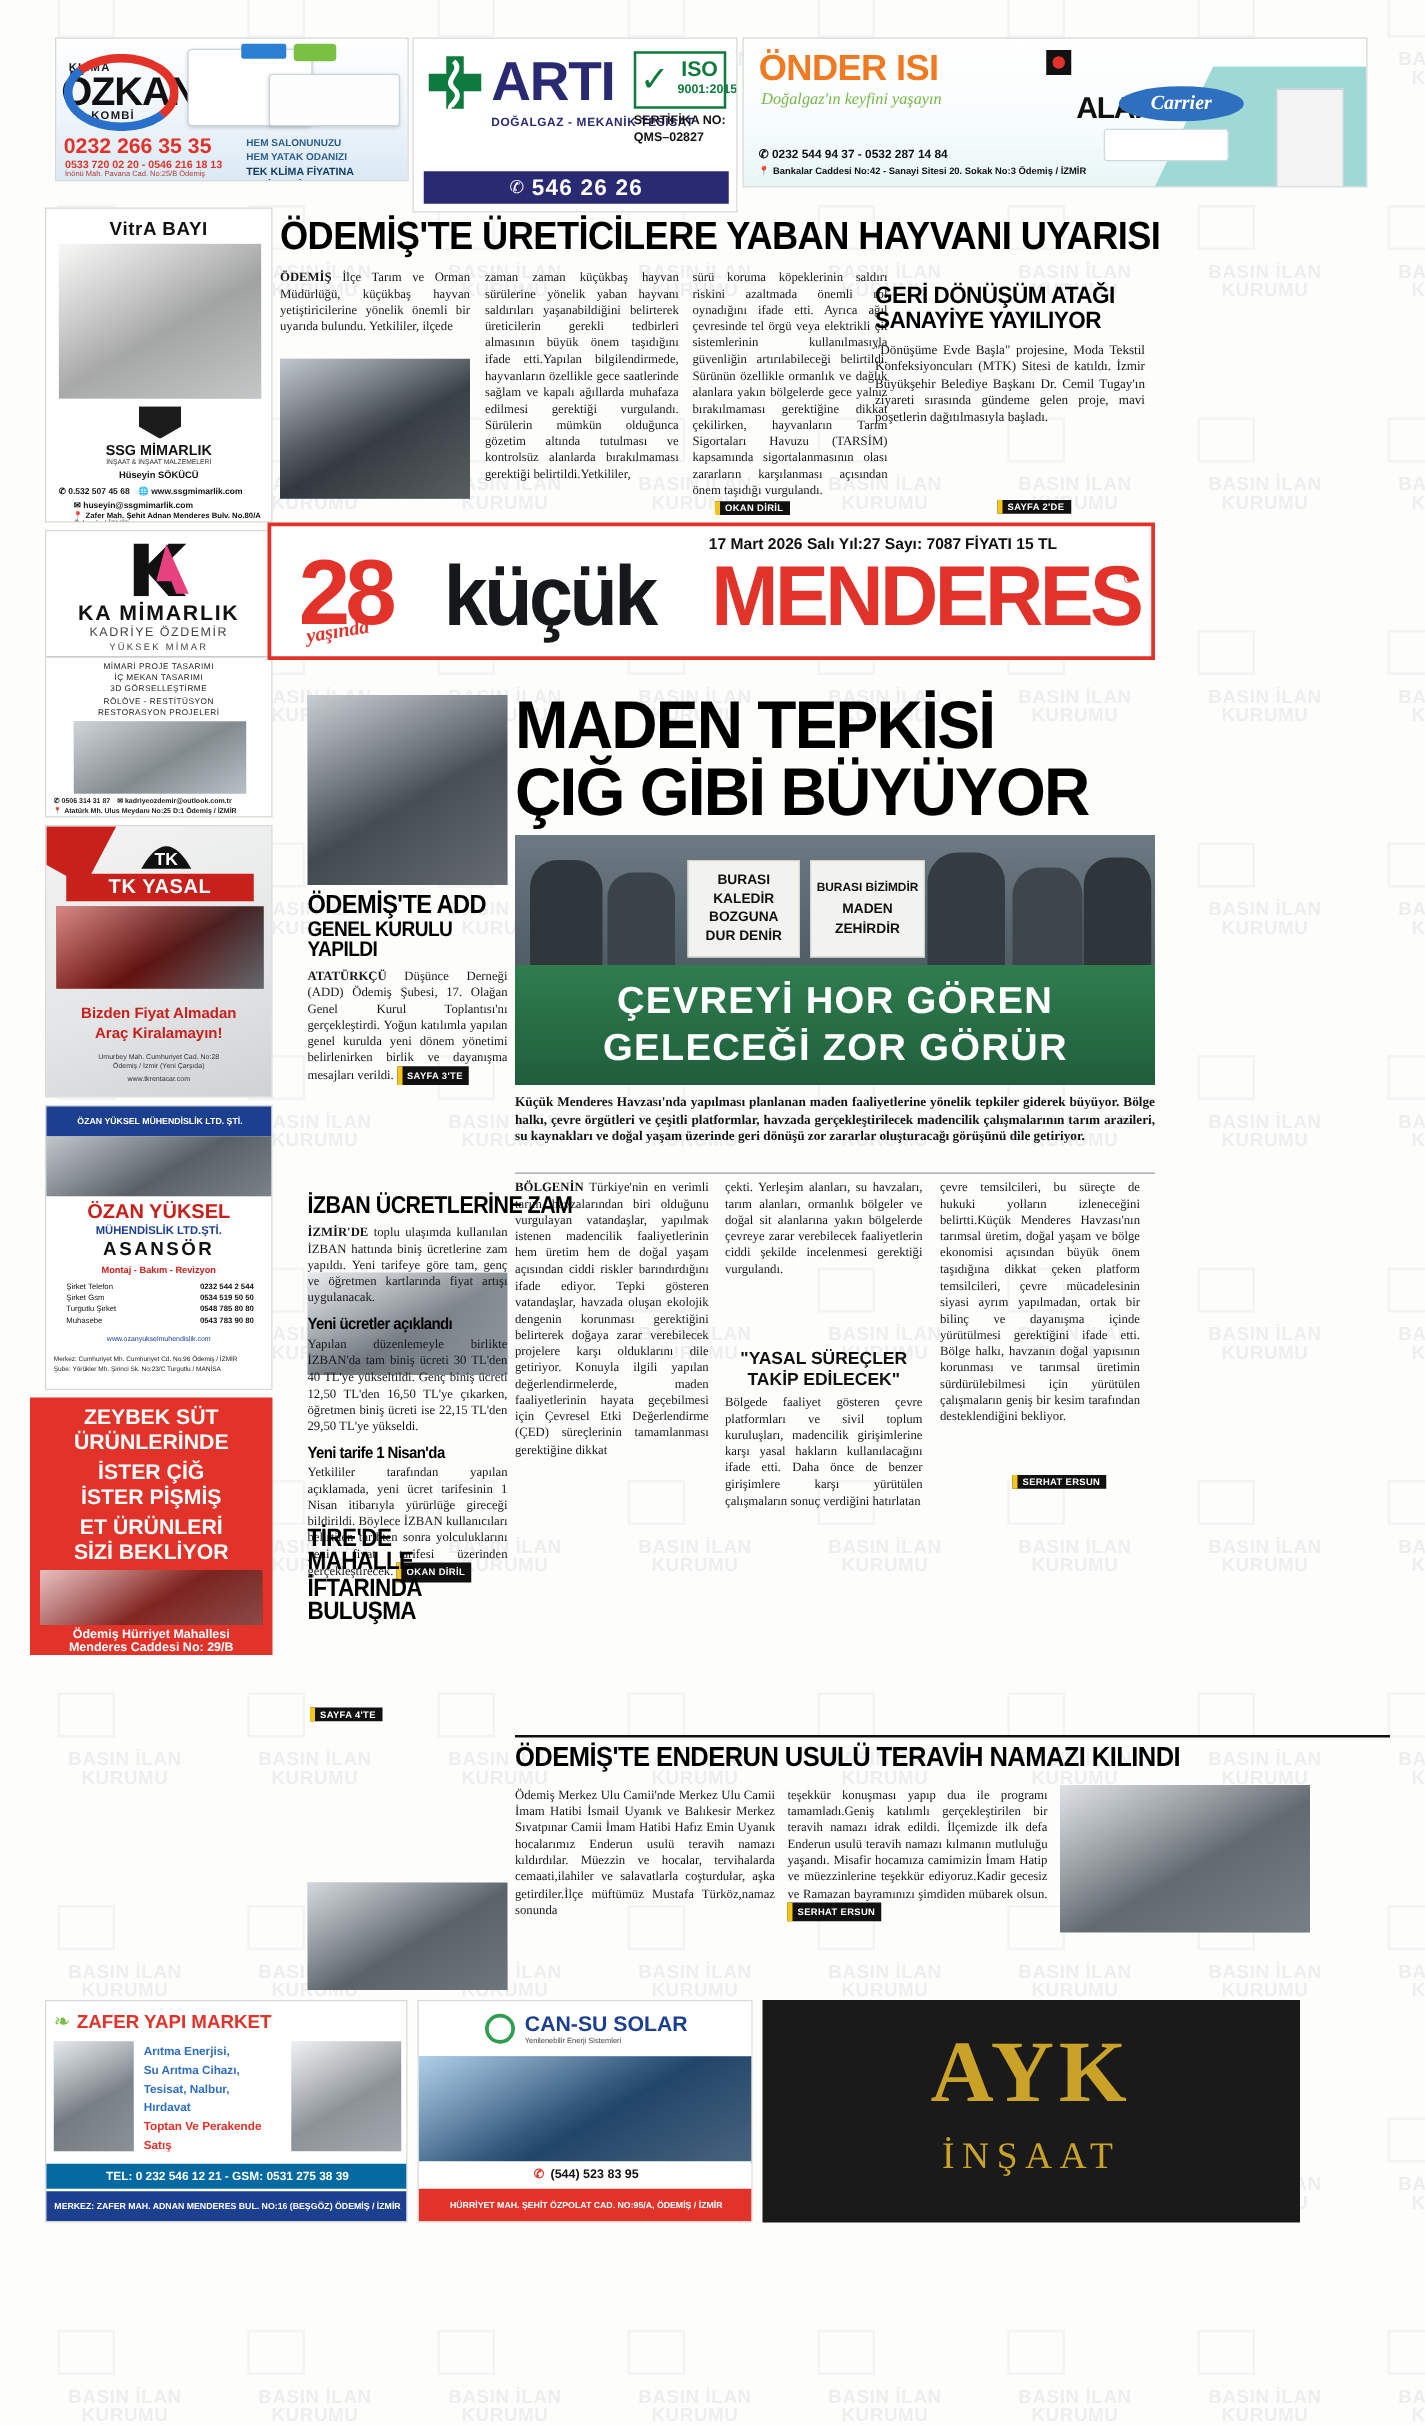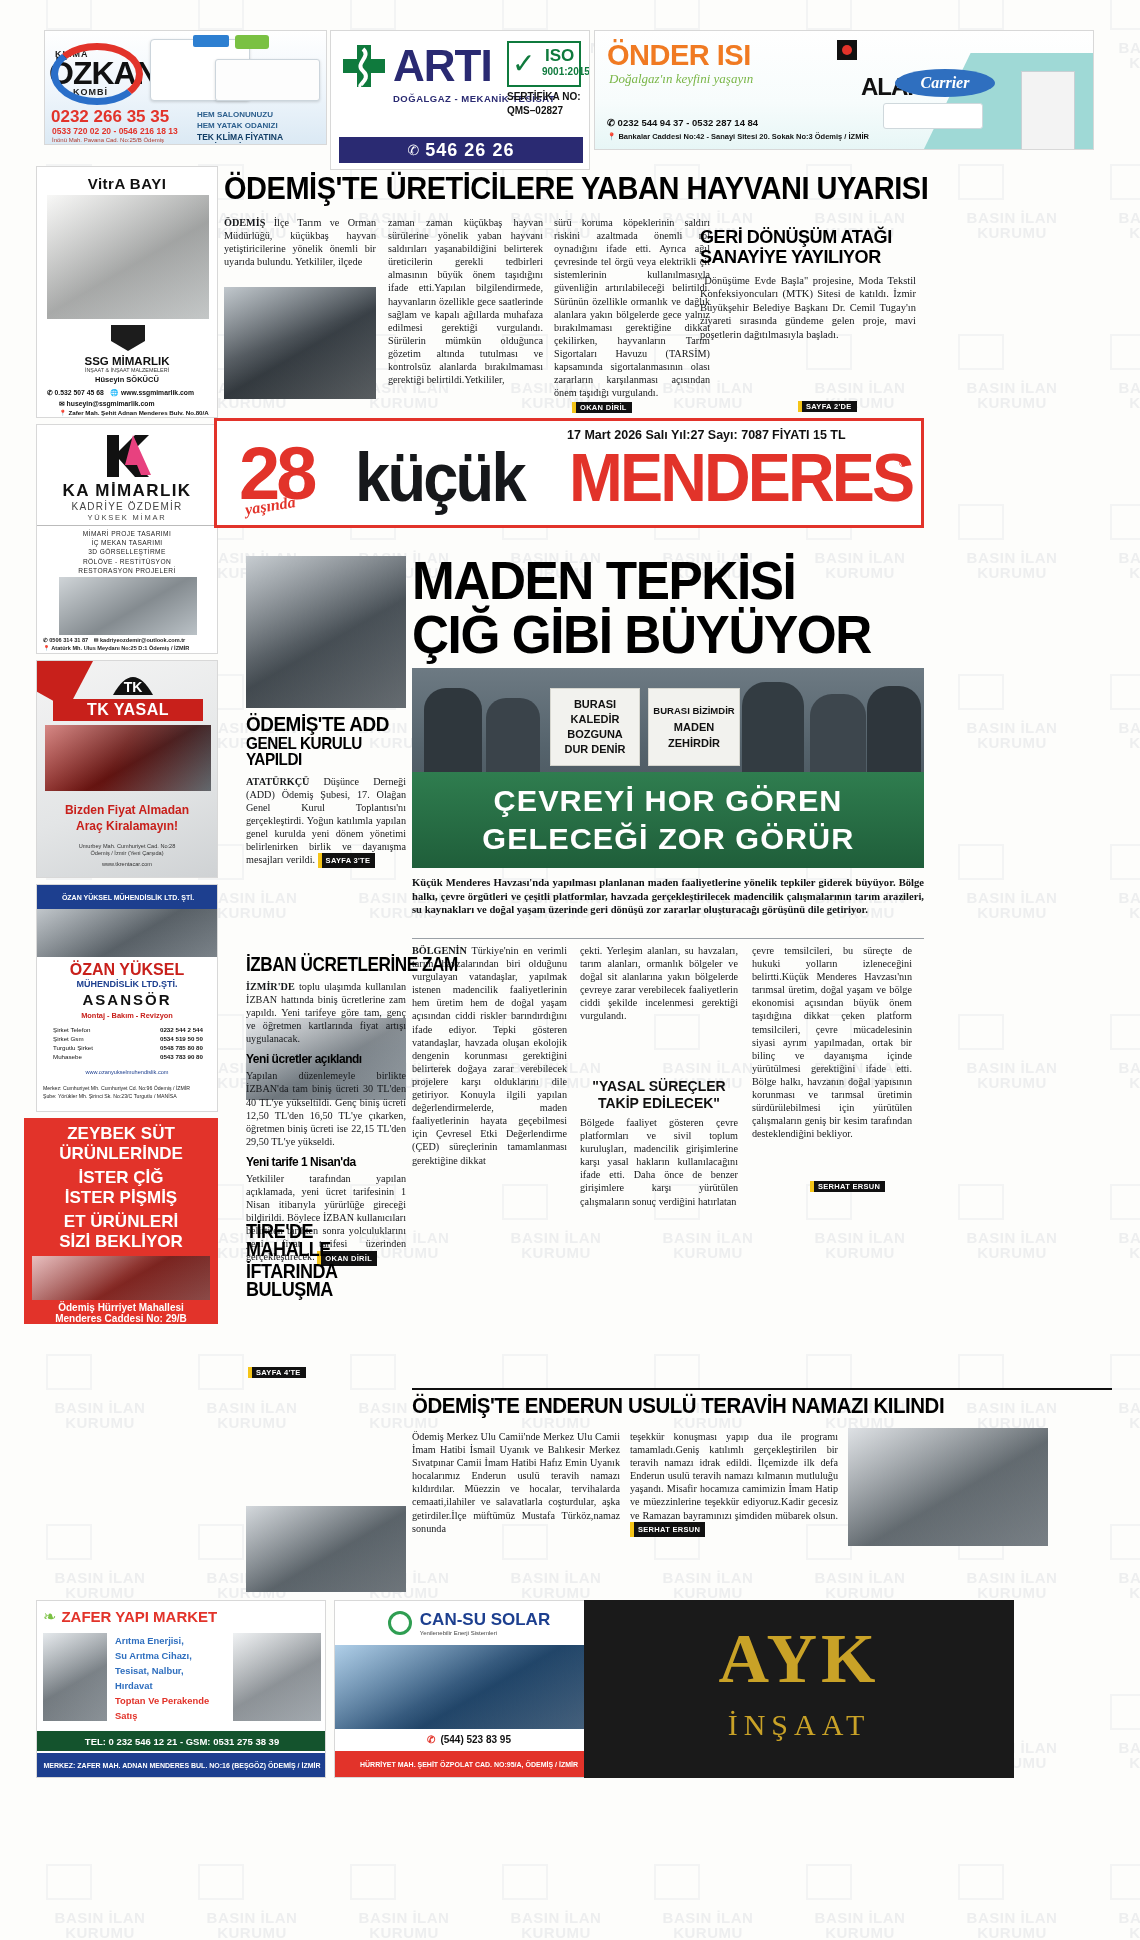--- a/index.html
+++ b/index.html
@@ -774,21 +774,21 @@
                 background:linear-gradient(160deg,#cfd6dc,#9aa3aa 55%,#6d767d);"></div>
     <div style="position:absolute;left:78px;top:32px;width:110px;font-family:'Liberation Sans',sans-serif;font-size:9.4px;font-weight:bold;color:#2f6fbf;line-height:15px;">
       <div>Arıtma Enerjisi,</div>
       <div>Su Arıtma Cihazı,</div>
       <div>Tesisat, Nalbur,</div>
       <div>Hırdavat</div>
       <div style="color:#e2332a;">Toptan Ve Perakende Satış</div>
     </div>
     <div class="ph" style="position:absolute;left:196px;top:32px;width:88px;height:88px;
                 background:linear-gradient(150deg,#e2e6e9,#b4bbc1 55%,#8b939a);"></div>
-    <div style="position:absolute;left:0;bottom:26px;width:290px;height:20px;background:#14532d;color:#fff;
+    <div style="position:absolute;left:0;bottom:26px;width:290px;height:20px;background:#0369a1;color:#fff;
                 font-family:'Liberation Sans',sans-serif;font-size:9.5px;font-weight:bold;display:flex;align-items:center;justify-content:center;">
       <span>TEL: 0 232 546 12 21 - GSM: 0531 275 38 39</span>
     </div>
     <div style="position:absolute;left:0;bottom:0;width:290px;height:24px;background:#1d3f8f;color:#fff;
                 font-family:'Liberation Sans',sans-serif;font-size:7px;font-weight:bold;display:flex;align-items:center;justify-content:center;text-align:center;padding:0 4px;">
       <span>MERKEZ: ZAFER MAH. ADNAN MENDERES BUL. NO:16 (BEŞGÖZ) ÖDEMİŞ / İZMİR</span>
     </div>
   </div>
 
   <div class="ad" style="left:334px;top:1600px;width:268px;height:178px;">
@@ -805,18 +805,18 @@
                 font-family:'Liberation Sans',sans-serif;font-size:10px;font-weight:bold;display:flex;align-items:center;justify-content:center;gap:5px;">
       <span style="color:#e2332a;">✆</span>
       <span>(544) 523 83 95</span>
     </div>
     <div style="position:absolute;left:0;bottom:0;width:268px;height:26px;background:#e2332a;color:#fff;
                 font-family:'Liberation Sans',sans-serif;font-size:7px;font-weight:bold;display:flex;align-items:center;justify-content:center;text-align:center;padding:0 4px;">
       <span>HÜRRİYET MAH. ŞEHİT ÖZPOLAT CAD. NO:95/A, ÖDEMİŞ / İZMİR</span>
     </div>
   </div>
 
-  <div class="ad" style="left:584px;top:1600px;width:430px;height:178px;background:#1a1a1a;border:none;">
+  <div class="ad" style="left:610px;top:1600px;width:430px;height:178px;background:#1a1a1a;border:none;">
     <div style="position:absolute;left:0;right:0;top:24px;text-align:center;font-family:'Liberation Serif',serif;font-size:70px;font-weight:bold;color:#c9a227;letter-spacing:4px;line-height:70px;">AYK</div>
     <div style="position:absolute;left:0;right:0;top:108px;text-align:center;font-family:'Liberation Serif',serif;font-size:30px;color:#c9a227;letter-spacing:6px;">İNŞAAT</div>
   </div>
 
 </div>
 
 </body></html>

